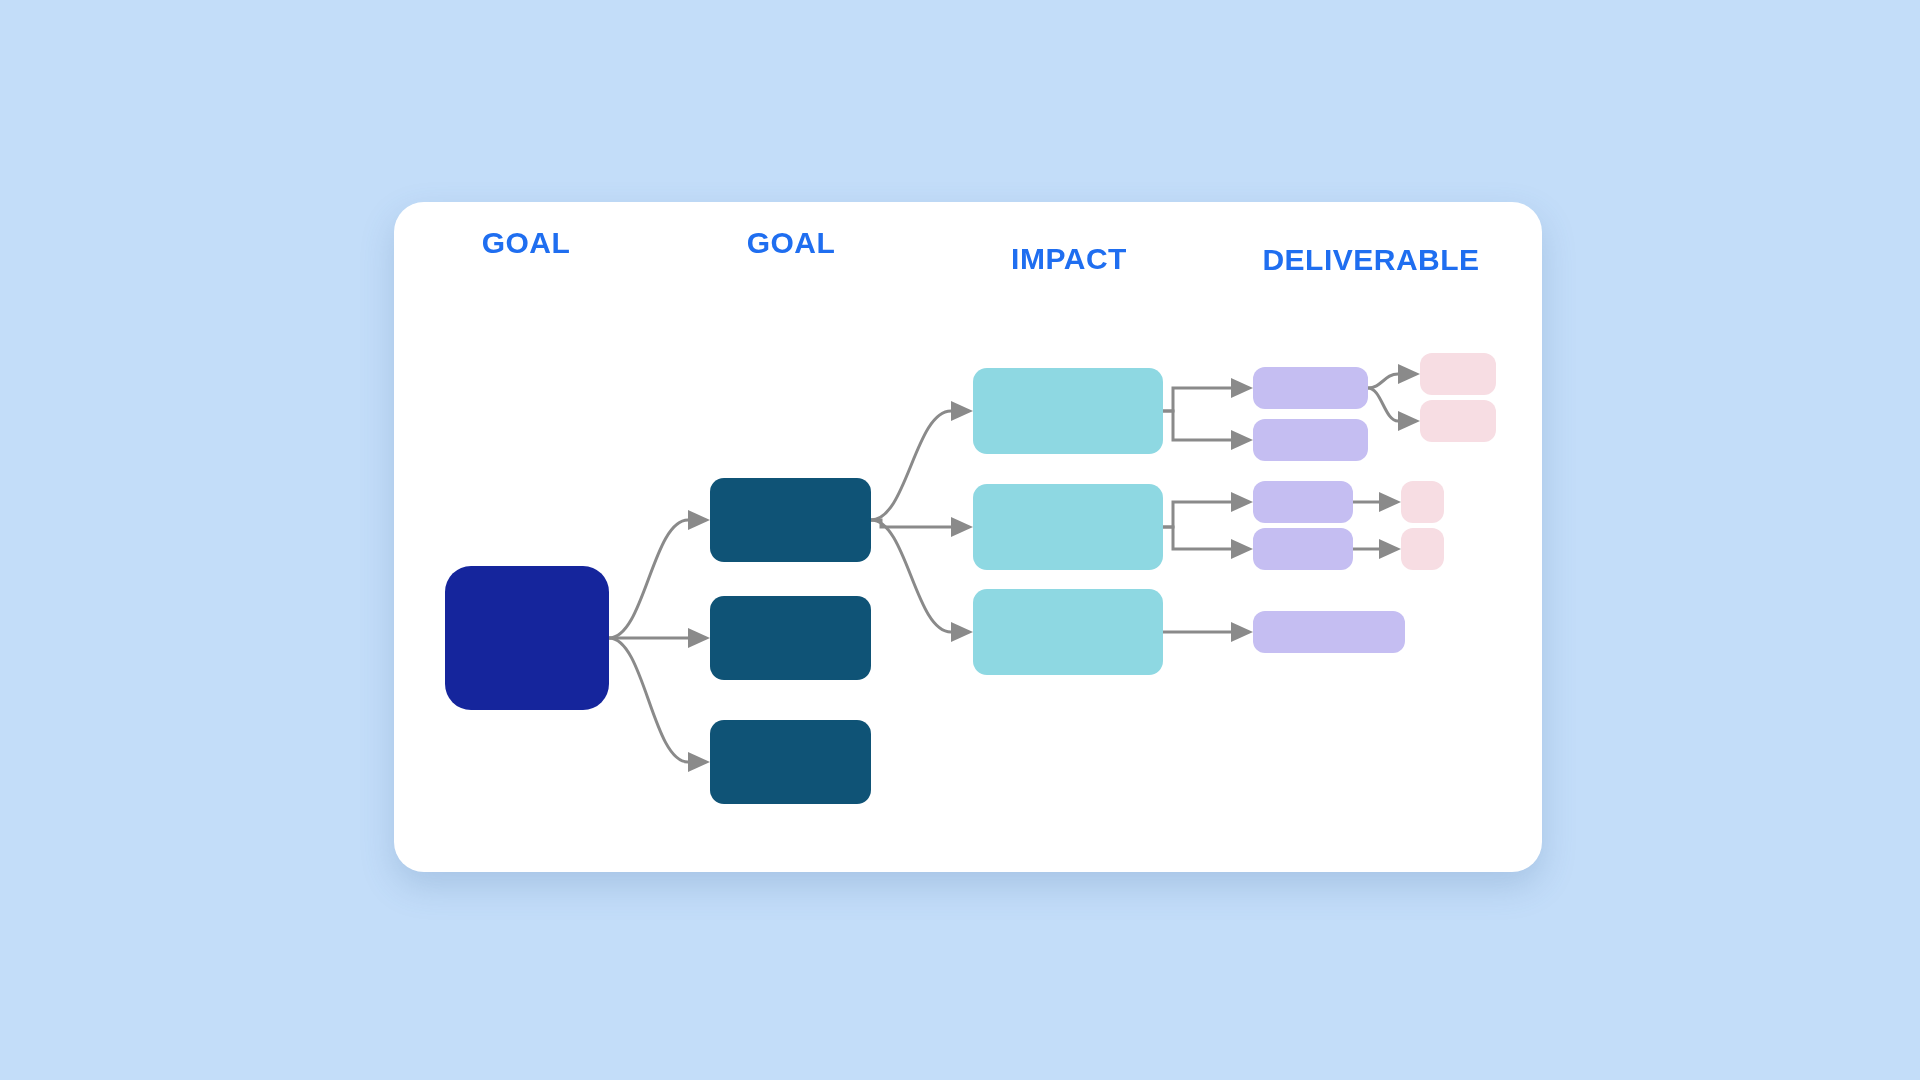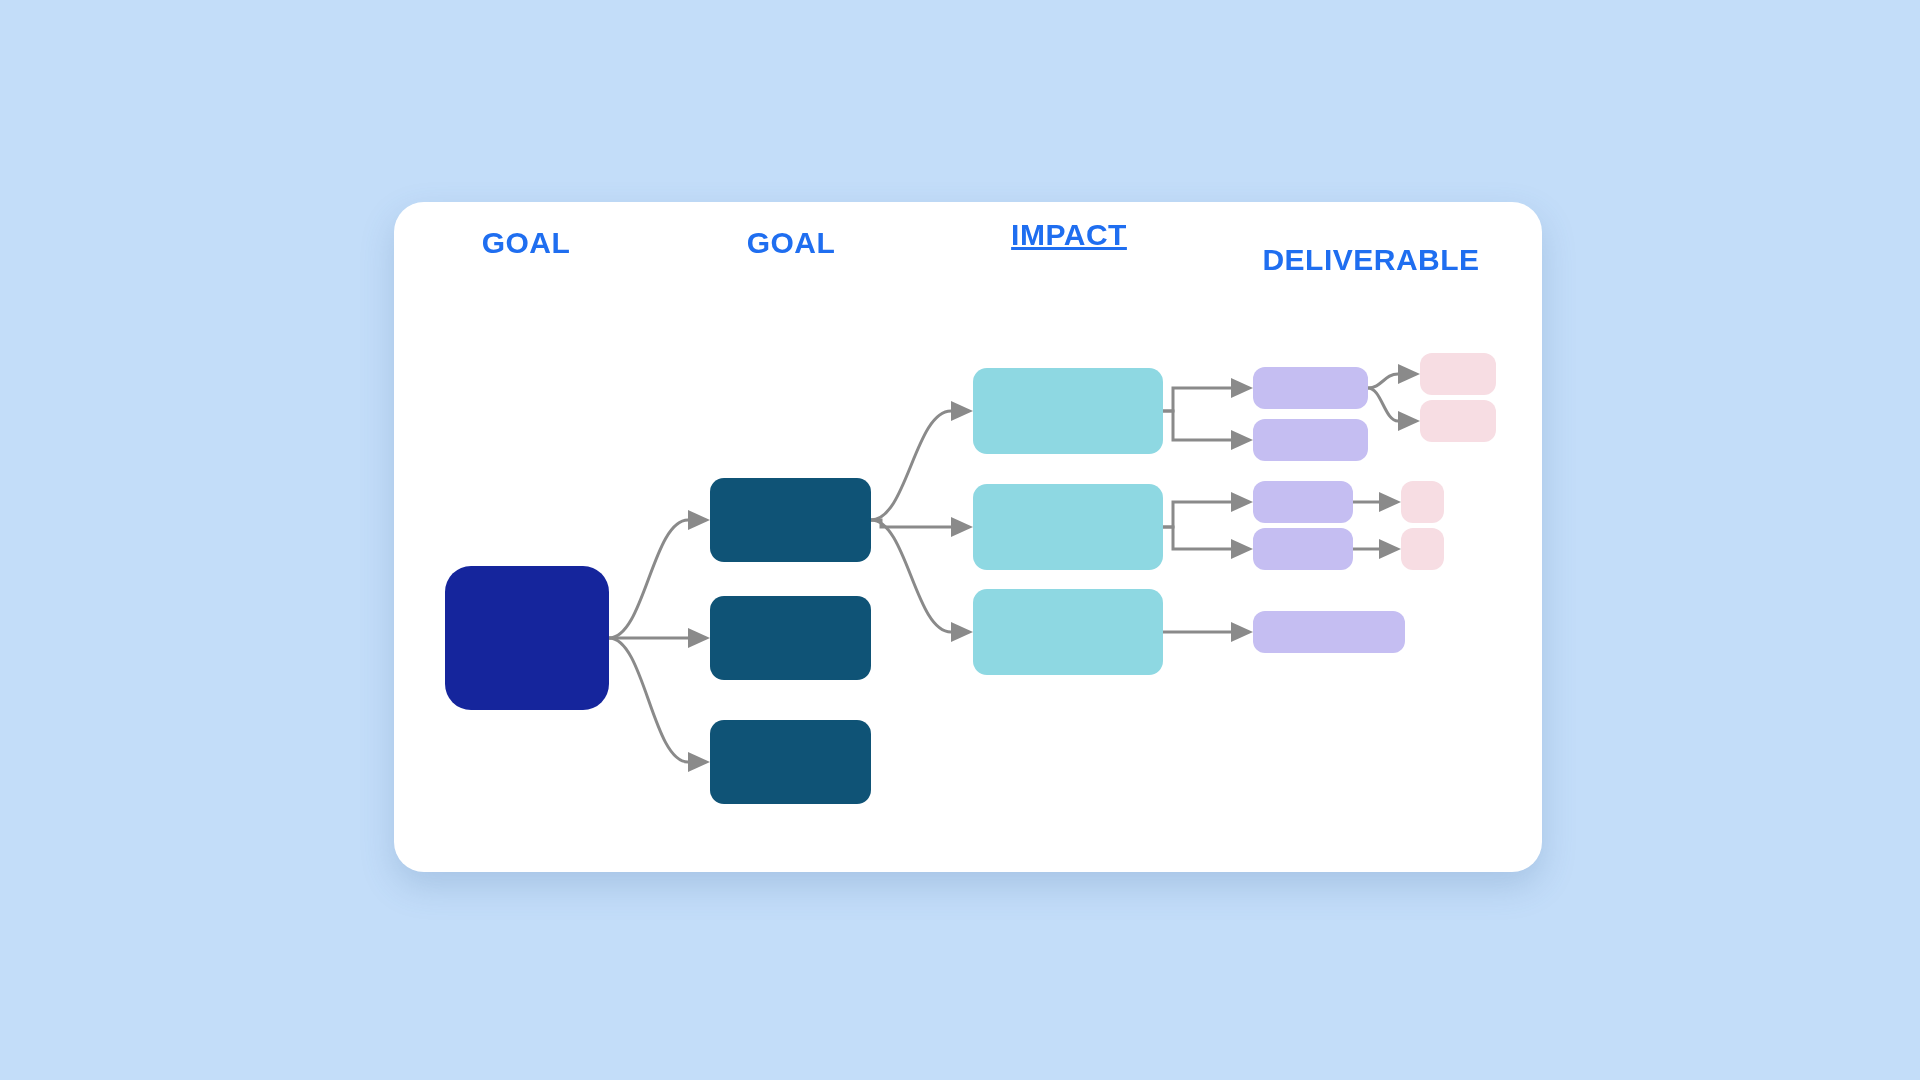--- a/index.html
+++ b/index.html
@@ -61,21 +61,21 @@
 </style>
 </head>
 <body>
 
 <div id="stage">
 
   <div id="card">
 
     <div class="col-header" style="left:132px; top:24px;">GOAL</div>
     <div class="col-header" style="left:397px; top:24px;">GOAL</div>
-    <div class="col-header" style="left:675px; top:16px;text-decoration:underline;">IMPACT</div>
+    <div class="col-header" style="left:675px; top:40px;">IMPACT</div>
     <div class="col-header" style="left:977px; top:41px;">DELIVERABLE</div>
 
     <svg id="diagram" viewBox="0 0 1148 670">
       <g id="edge-layer">
           <path d="M 215 436 C 250.55 436, 258.45 318, 294 318" class="edge"></path>
           <polygon points="316,318 294,308 294,328" class="arrow-head"></polygon>
           <path d="M 215 436 L 294 436" class="edge"></path>
           <polygon points="316,436 294,426 294,446" class="arrow-head"></polygon>
           <path d="M 215 436 C 250.55 436, 258.45 560, 294 560" class="edge"></path>
           <polygon points="316,560 294,550 294,570" class="arrow-head"></polygon>

